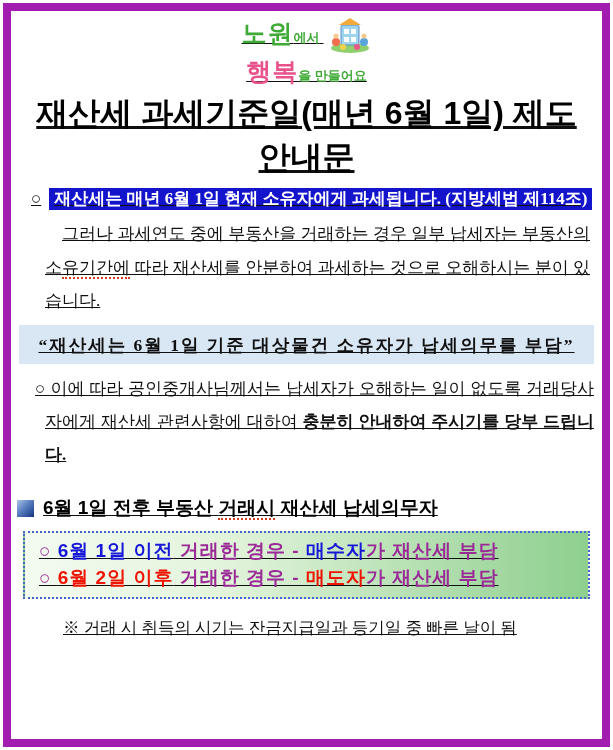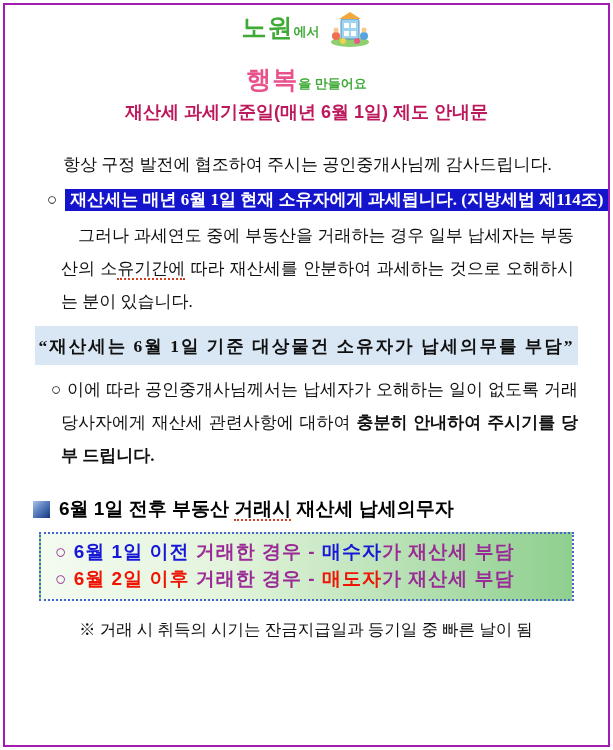--- a/index.html
+++ b/index.html
@@ -1,30 +1,30 @@
 <!DOCTYPE html>
 <html><head>
 <meta charset="utf-8">
 <style>
   html,body{margin:0;padding:0;background:#fff;}
   body{width:613px;height:750px;overflow:hidden;font-family:"Liberation Serif","DejaVu Serif",serif;color:#101010;}
-  .page{position:absolute;left:3px;top:3px;right:3px;bottom:3px;border:2px solid #a21caf;background:#fff;padding:0 28px;box-sizing:border-box;}
+  .page{position:absolute;left:3px;top:3px;right:3px;bottom:3px;border:8px solid #a21caf;background:#fff;padding:0 6px;box-sizing:border-box;text-decoration:underline;}
 
   
   .logo{text-align:center;padding-top:5px;line-height:1.05;}
   .logo-line1,.logo-line2{white-space:nowrap;}
   .lg-big{font-family:"Liberation Sans","DejaVu Sans",sans-serif;font-weight:900;font-size:25px;letter-spacing:1px;}
   .lg-small{font-family:"Liberation Sans","DejaVu Sans",sans-serif;font-weight:700;font-size:13px;}
   .green{color:#3faa36;}
   .pink{color:#e8538c;}
   .mascot{vertical-align:-12px;margin-left:4px;}
-  .logo-line2{margin-top:18px;}
+  .logo-line2{margin-top:4px;}
 
   
-  .title{margin:8px 0 0 0;text-align:center;font-family:"Liberation Sans","DejaVu Sans",sans-serif;font-weight:900;font-size:18px;letter-spacing:0px;color:#be185d;}
+  .title{margin:8px 0 0 0;text-align:center;font-family:"Liberation Sans","DejaVu Sans",sans-serif;font-weight:900;font-size:32px;letter-spacing:0px;color:#000000;}
 
   
   .para,.greeting,.hl-line{font-size:17px;line-height:1.95;margin:0;text-align:justify;}
   .greeting{margin-top:24px;padding-left:30px;text-align:left;}
   .hl-line{margin-top:2px;padding-left:14px;text-align:left;white-space:nowrap;}
   .bullet-o{margin-right:8px;}
   .hl{background:#1414cc;color:#fff;font-weight:bold;padding:1px 5px 2px 5px;}
   .p-mis{margin-top:2px;padding:0 6px 0 28px;text-indent:17px;}
   .p-guide{margin-top:2px;padding:0 2px 0 26px;text-indent:-22px;}
   .p-request{margin-top:8px;padding:0 2px 0 28px;text-indent:-10px;}
@@ -74,21 +74,20 @@
         <circle cx="15" cy="31" r="3" fill="#f2d24b"></circle>
       </svg>
     </div>
     <div class="logo-line2">
       <span class="lg-big pink">행복</span><span class="lg-small green">을 만들어요</span>
     </div>
   </div>
 
   <h1 class="title">재산세 과세기준일(매년 6월 1일) 제도 안내문</h1>
 
-  <p class="greeting">항상 구정 발전에 협조하여 주시는 공인중개사님께 감사드립니다.</p>
 
   <p class="hl-line">
     <span class="bullet-o">○</span><span class="hl">재산세는 매년 6월 1일 현재 소유자에게 과세됩니다. (지방세법 제114조)</span>
   </p>
 
   <p class="para p-mis"><span>그러나 과세연도 중에 부동산을 거래하는 경우 일부 납세자는 부동산의 소</span><span class="sq">유기간에</span><span> 따라 재산세를 안분하여 과세하는 것으로 오해하시는 분이 있습니다.</span></p>
 
 
   <div class="infobox">
     <div class="l2">“재산세는 6월 1일 기준 대상물건 소유자가 납세의무를 부담”</div>

